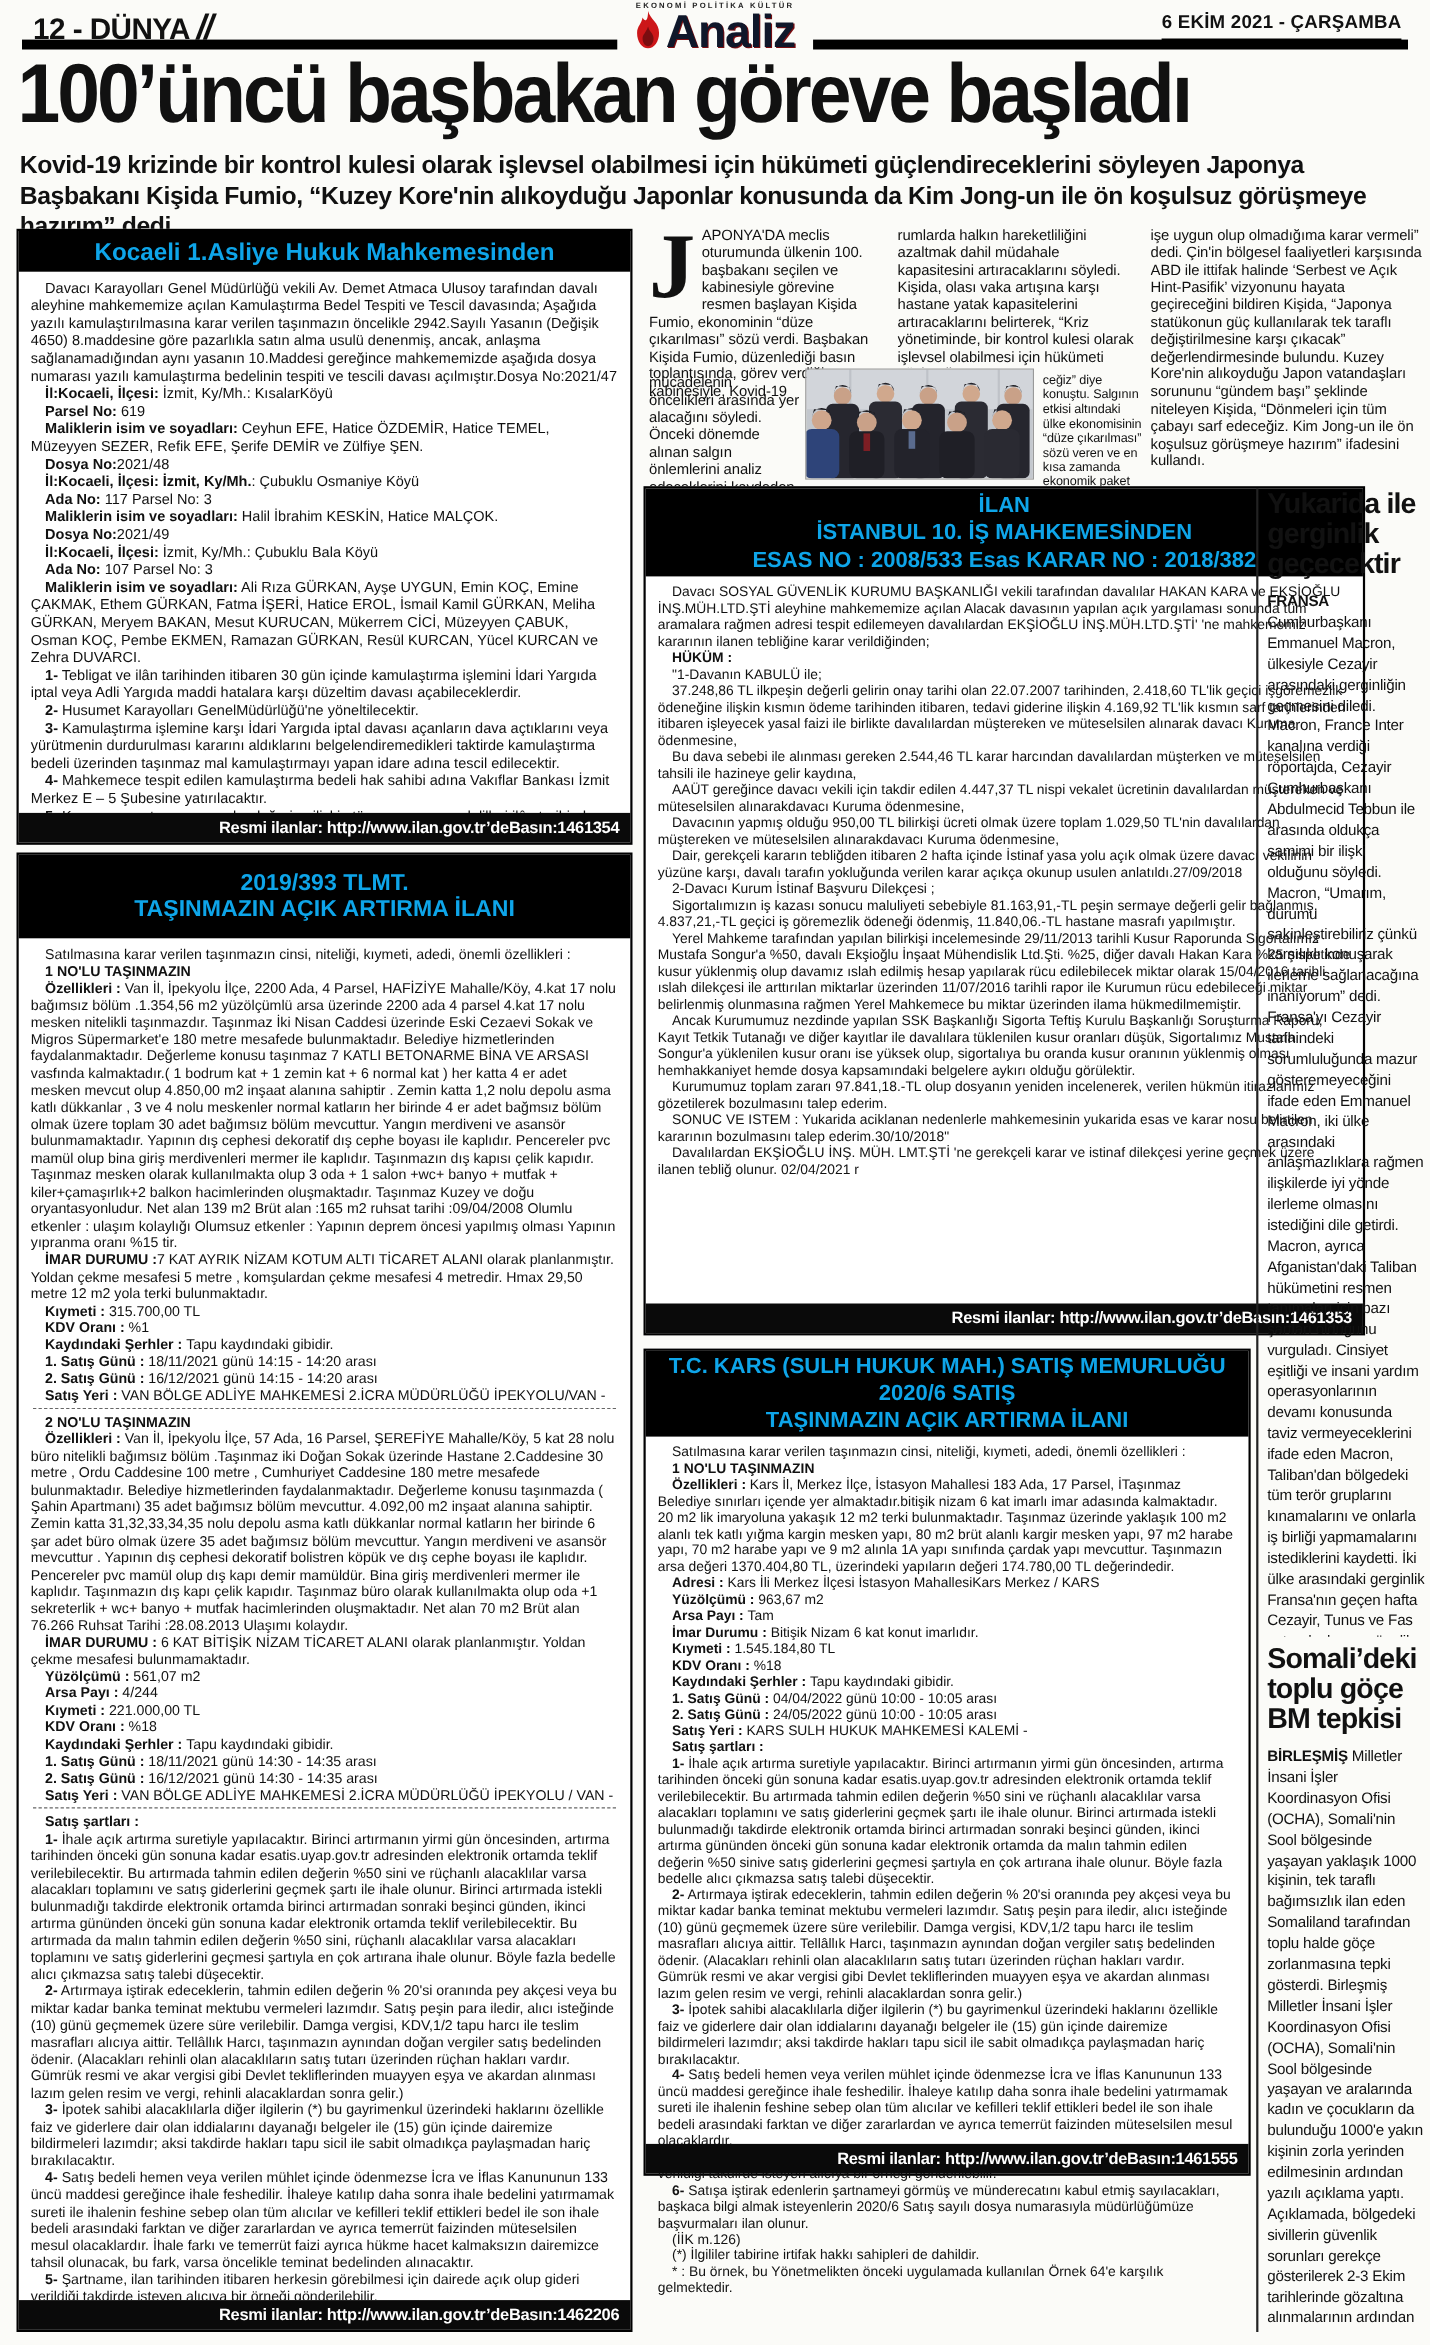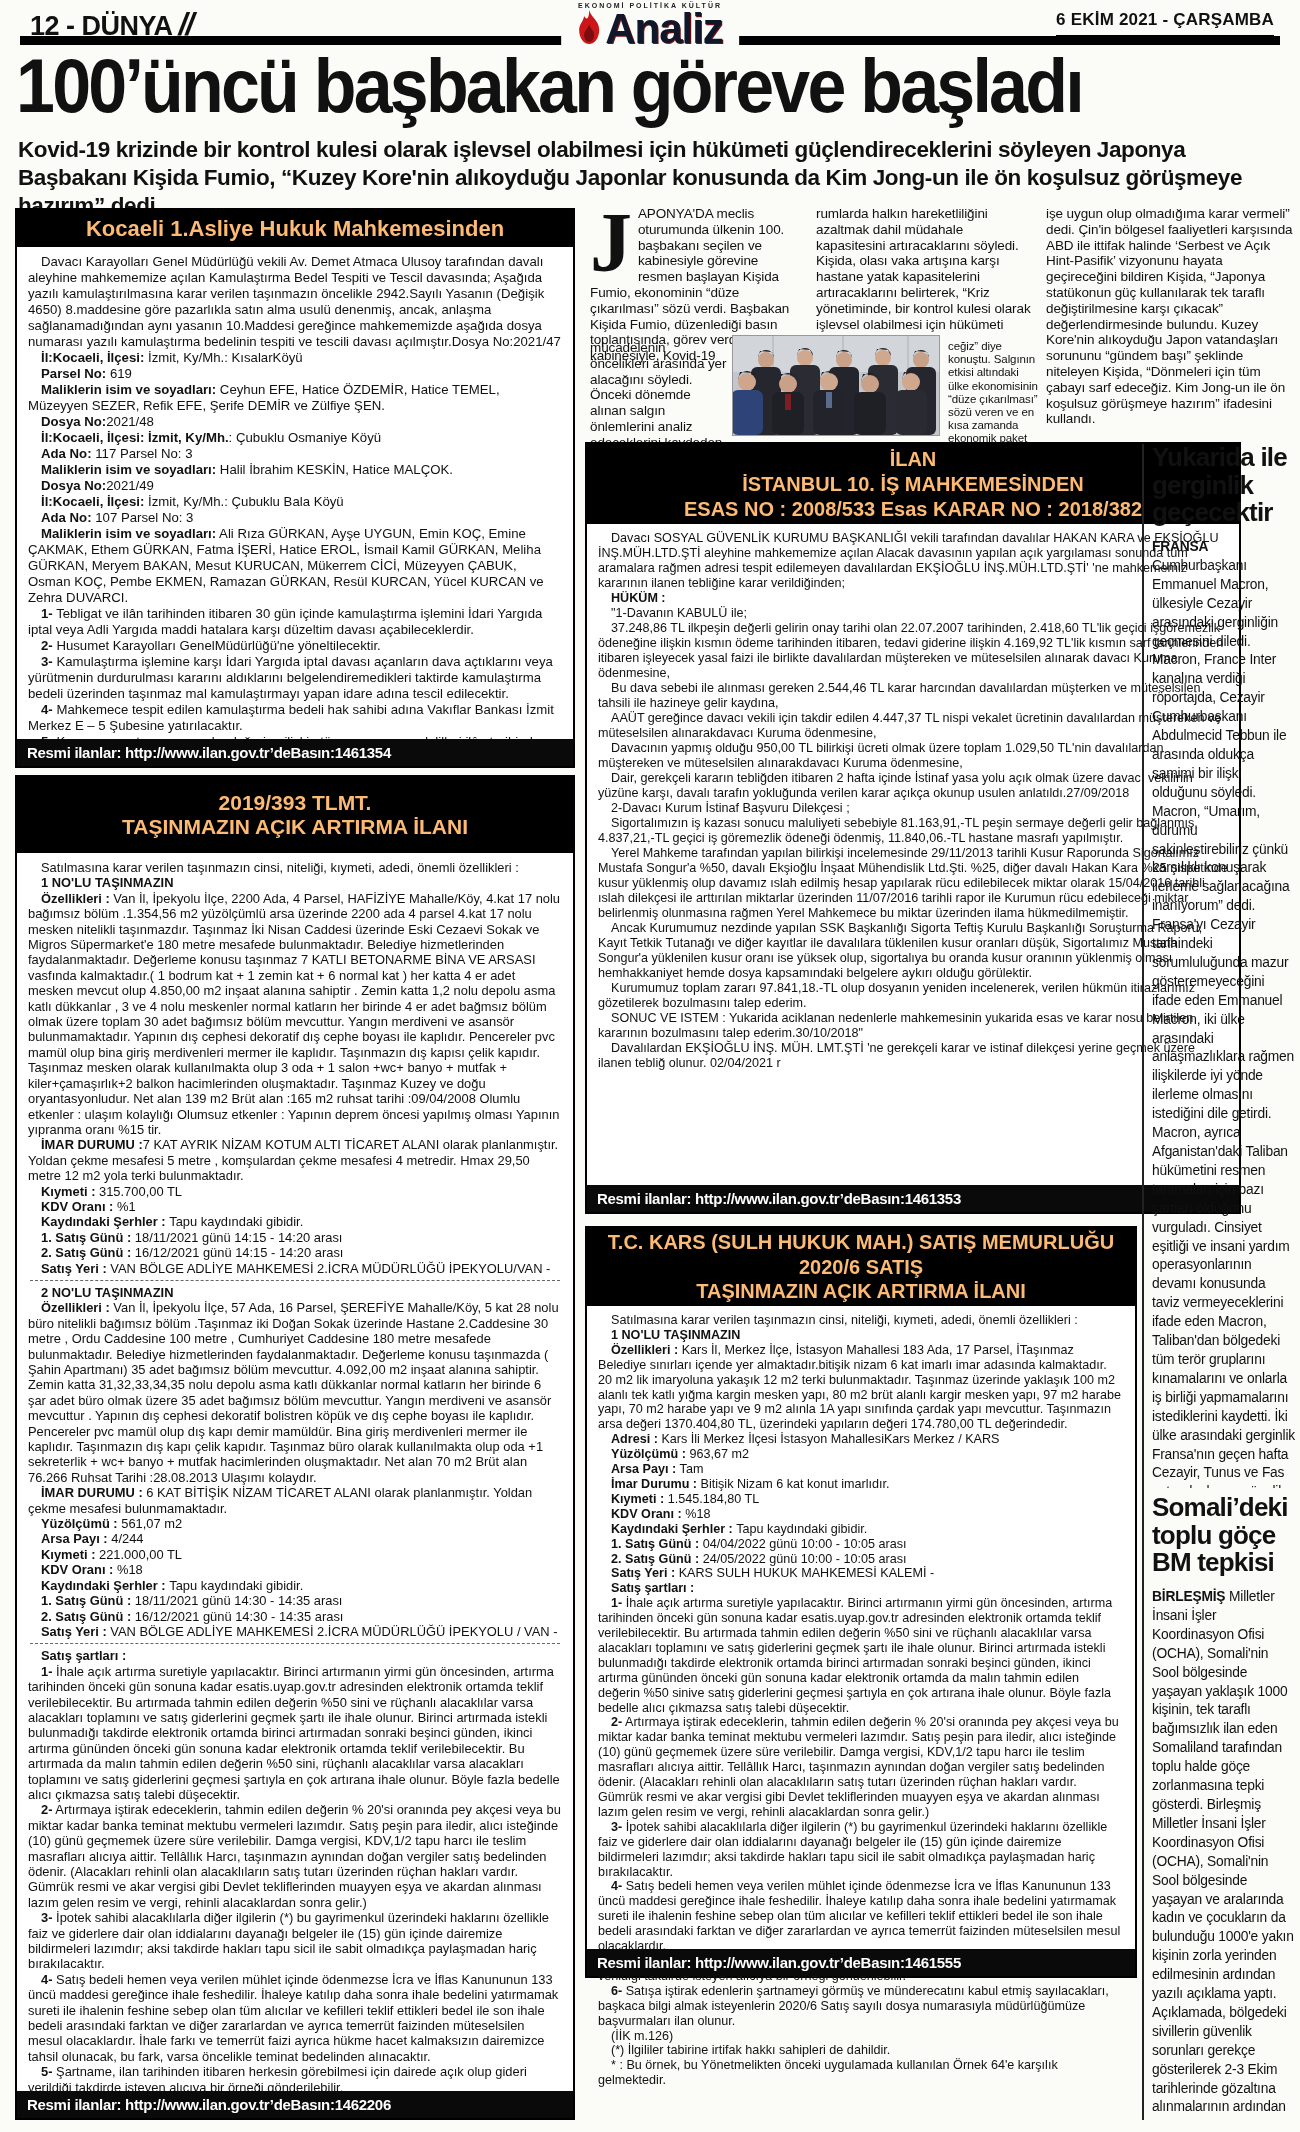--- a/index.html
+++ b/index.html
@@ -21,27 +21,27 @@
   
   .headline { position:absolute; left:16px; top:46px; width:1360px; font-size:76px; font-weight:900;
     letter-spacing:-3px; line-height:1.05; transform:scaleX(0.92); transform-origin:left top; white-space:nowrap; }
   .subheadline { position:absolute; left:18px; top:136px; width:1268px; font-size:22.5px; font-weight:700; line-height:28px; letter-spacing:-0.4px; }
   
   .jcol { position:absolute; font-size:13.5px; line-height:15.8px; text-align:left; letter-spacing:-0.1px; }
   .dropcap { float:left; font-family:"Liberation Serif", serif; font-size:84px; line-height:66px; font-weight:700; padding:4px 6px 0 0; }
   .photo { position:absolute; left:733px; top:336px; width:206px; height:99px; outline:1px solid #999; }
   
   .box { position:absolute; border:2px solid #000; background:#fff; }
-  .box-head { background:#000; color:#fdba74; text-align:center; font-weight:800; display:flex; flex-direction:column; justify-content:center; }
+  .box-head { background:#000; color:#0ea5e9; text-align:center; font-weight:800; display:flex; flex-direction:column; justify-content:center; }
   .box-head .np, .box-head div { text-indent:0 !important; margin:0; }
   .nbody { padding:7px 11px 4px 11px; overflow:hidden; }
   .np { margin:0; text-indent:13px; }
   .hrdash { border-top:1px dashed #666; margin:4px 2px; height:0; }
   .box-foot { position:absolute; left:0; right:0; bottom:0; height:27px; background:#0a0a0a; color:#fff;
-    display:flex; justify-content:flex-start; align-items:center; padding:0 10px; font-weight:800; font-size:15px; letter-spacing:-0.3px; }
+    display:flex; justify-content:flex-end; align-items:center; padding:0 10px; font-weight:800; font-size:15px; letter-spacing:-0.3px; }
   
   .box-kocaeli { left:15px; top:208px; width:560px; height:560px; }
   .box-kocaeli .box-head { height:37px; font-size:22px; }
   .box-kocaeli .nbody { font-size:13.2px; line-height:16px; height:492px; }
   
   .box-van { left:15px; top:775px; width:560px; height:1345px; }
   .box-van .box-head { height:76px; font-size:21px; line-height:24px; }
   .box-van .nbody { font-size:12.9px; line-height:15.4px; height:1238px; }
   
   .box-ist { left:585px; top:442px; width:656px; height:772px; }

